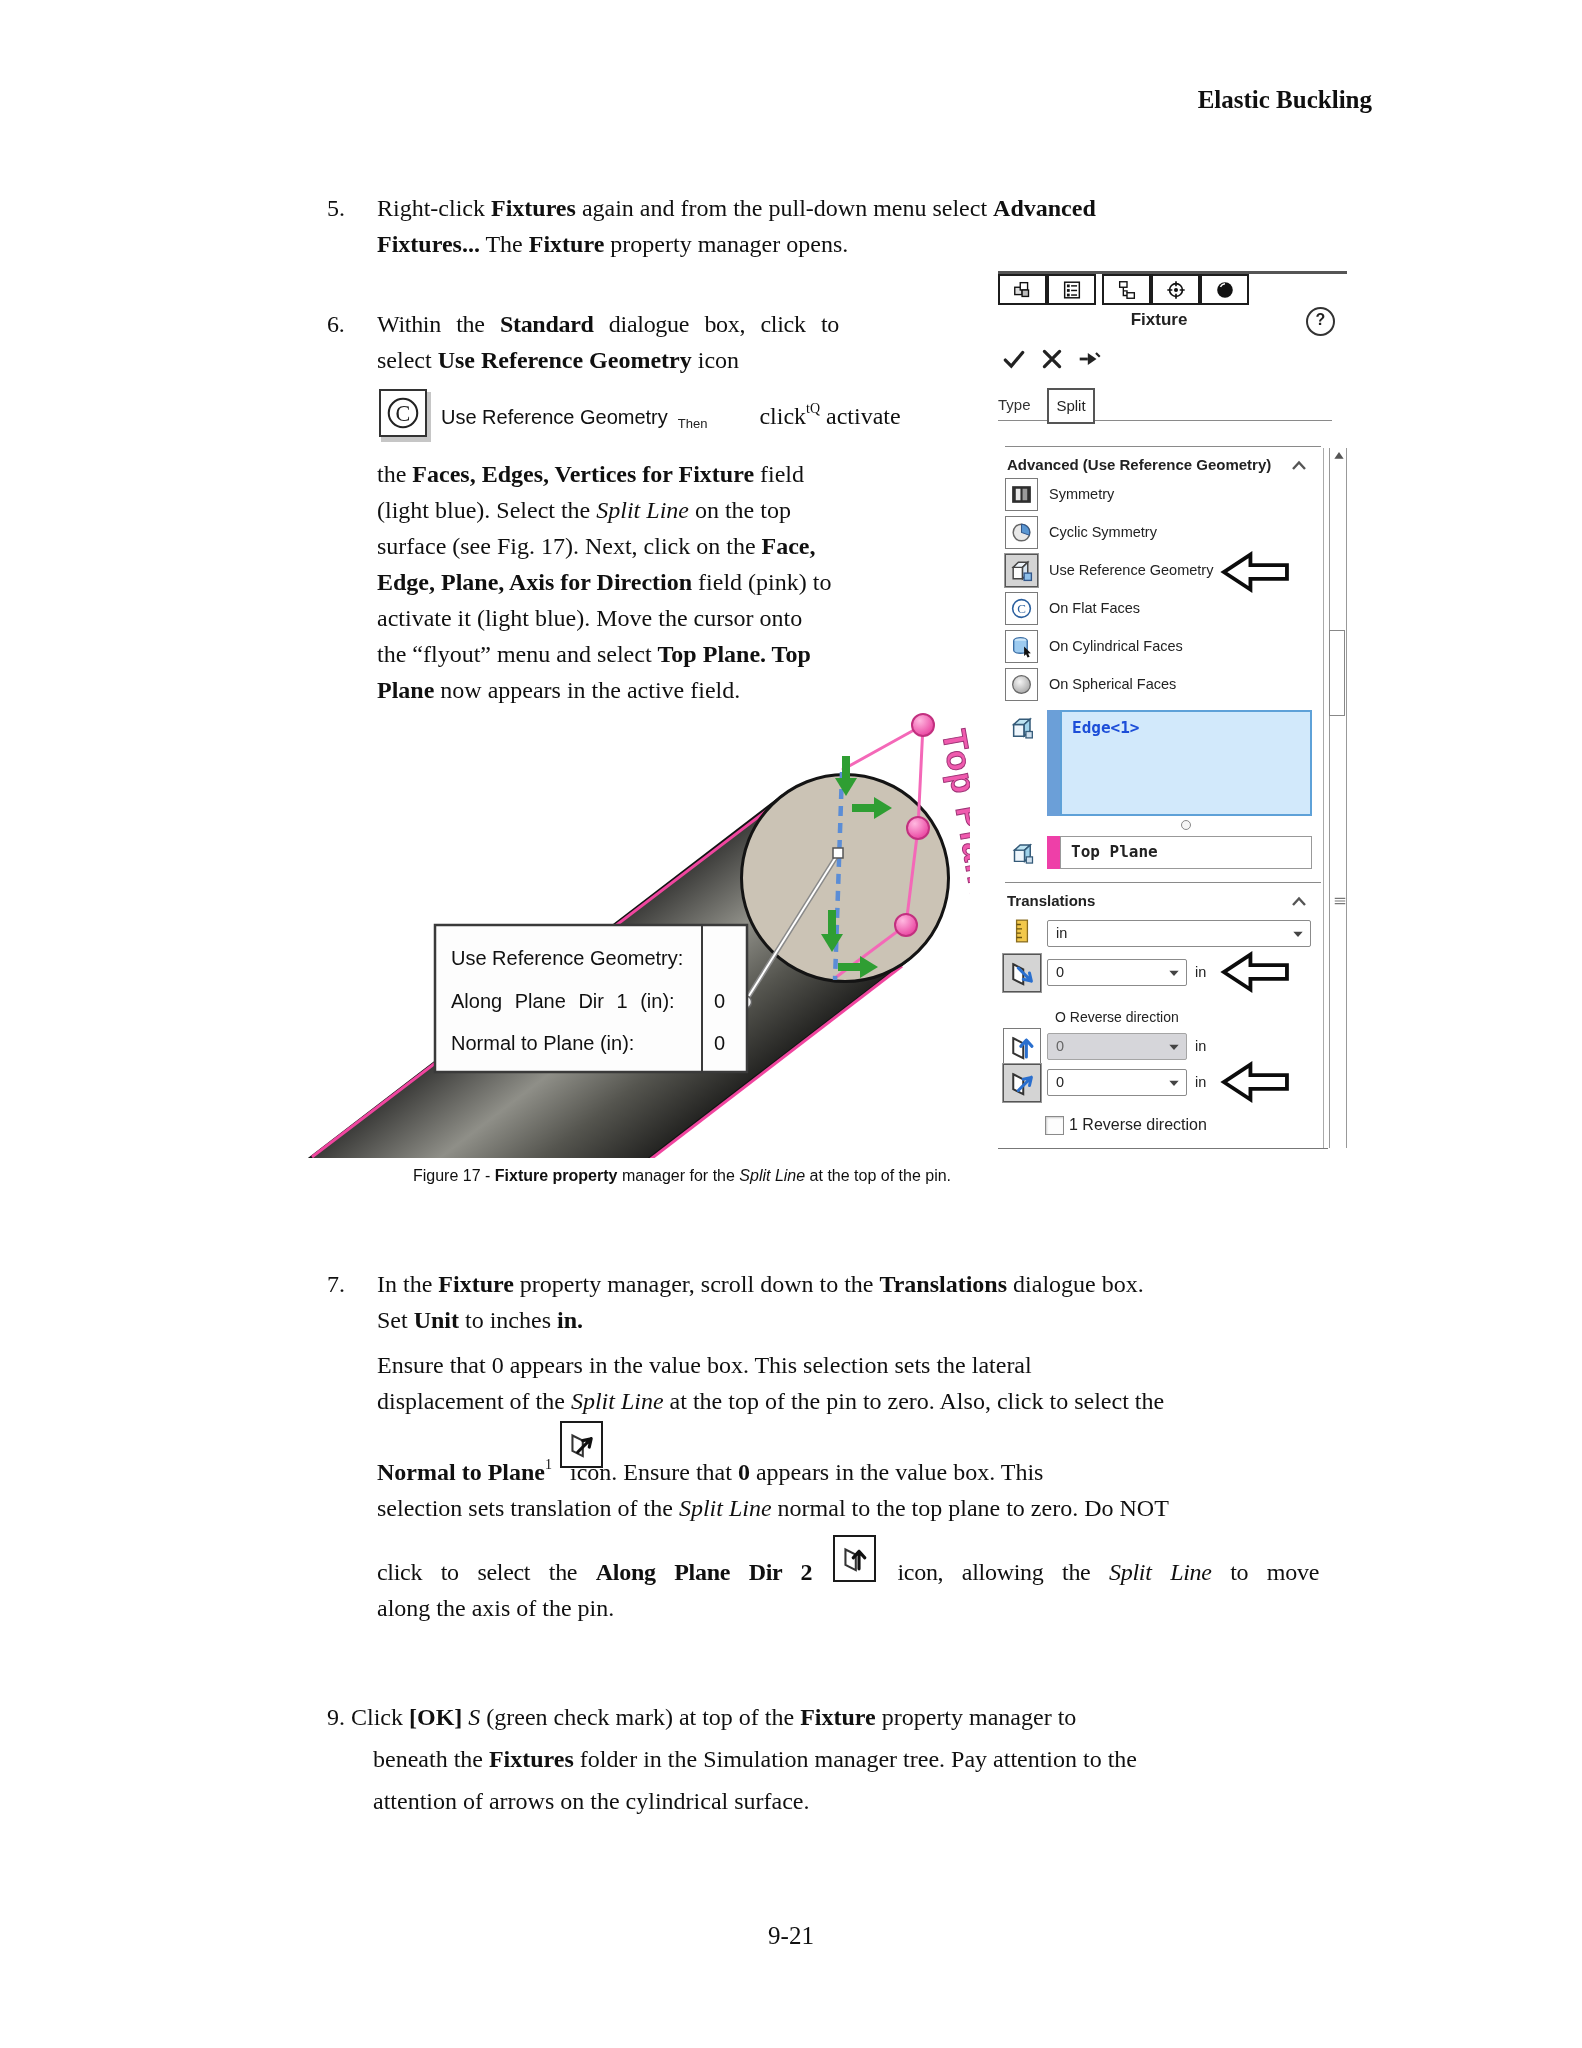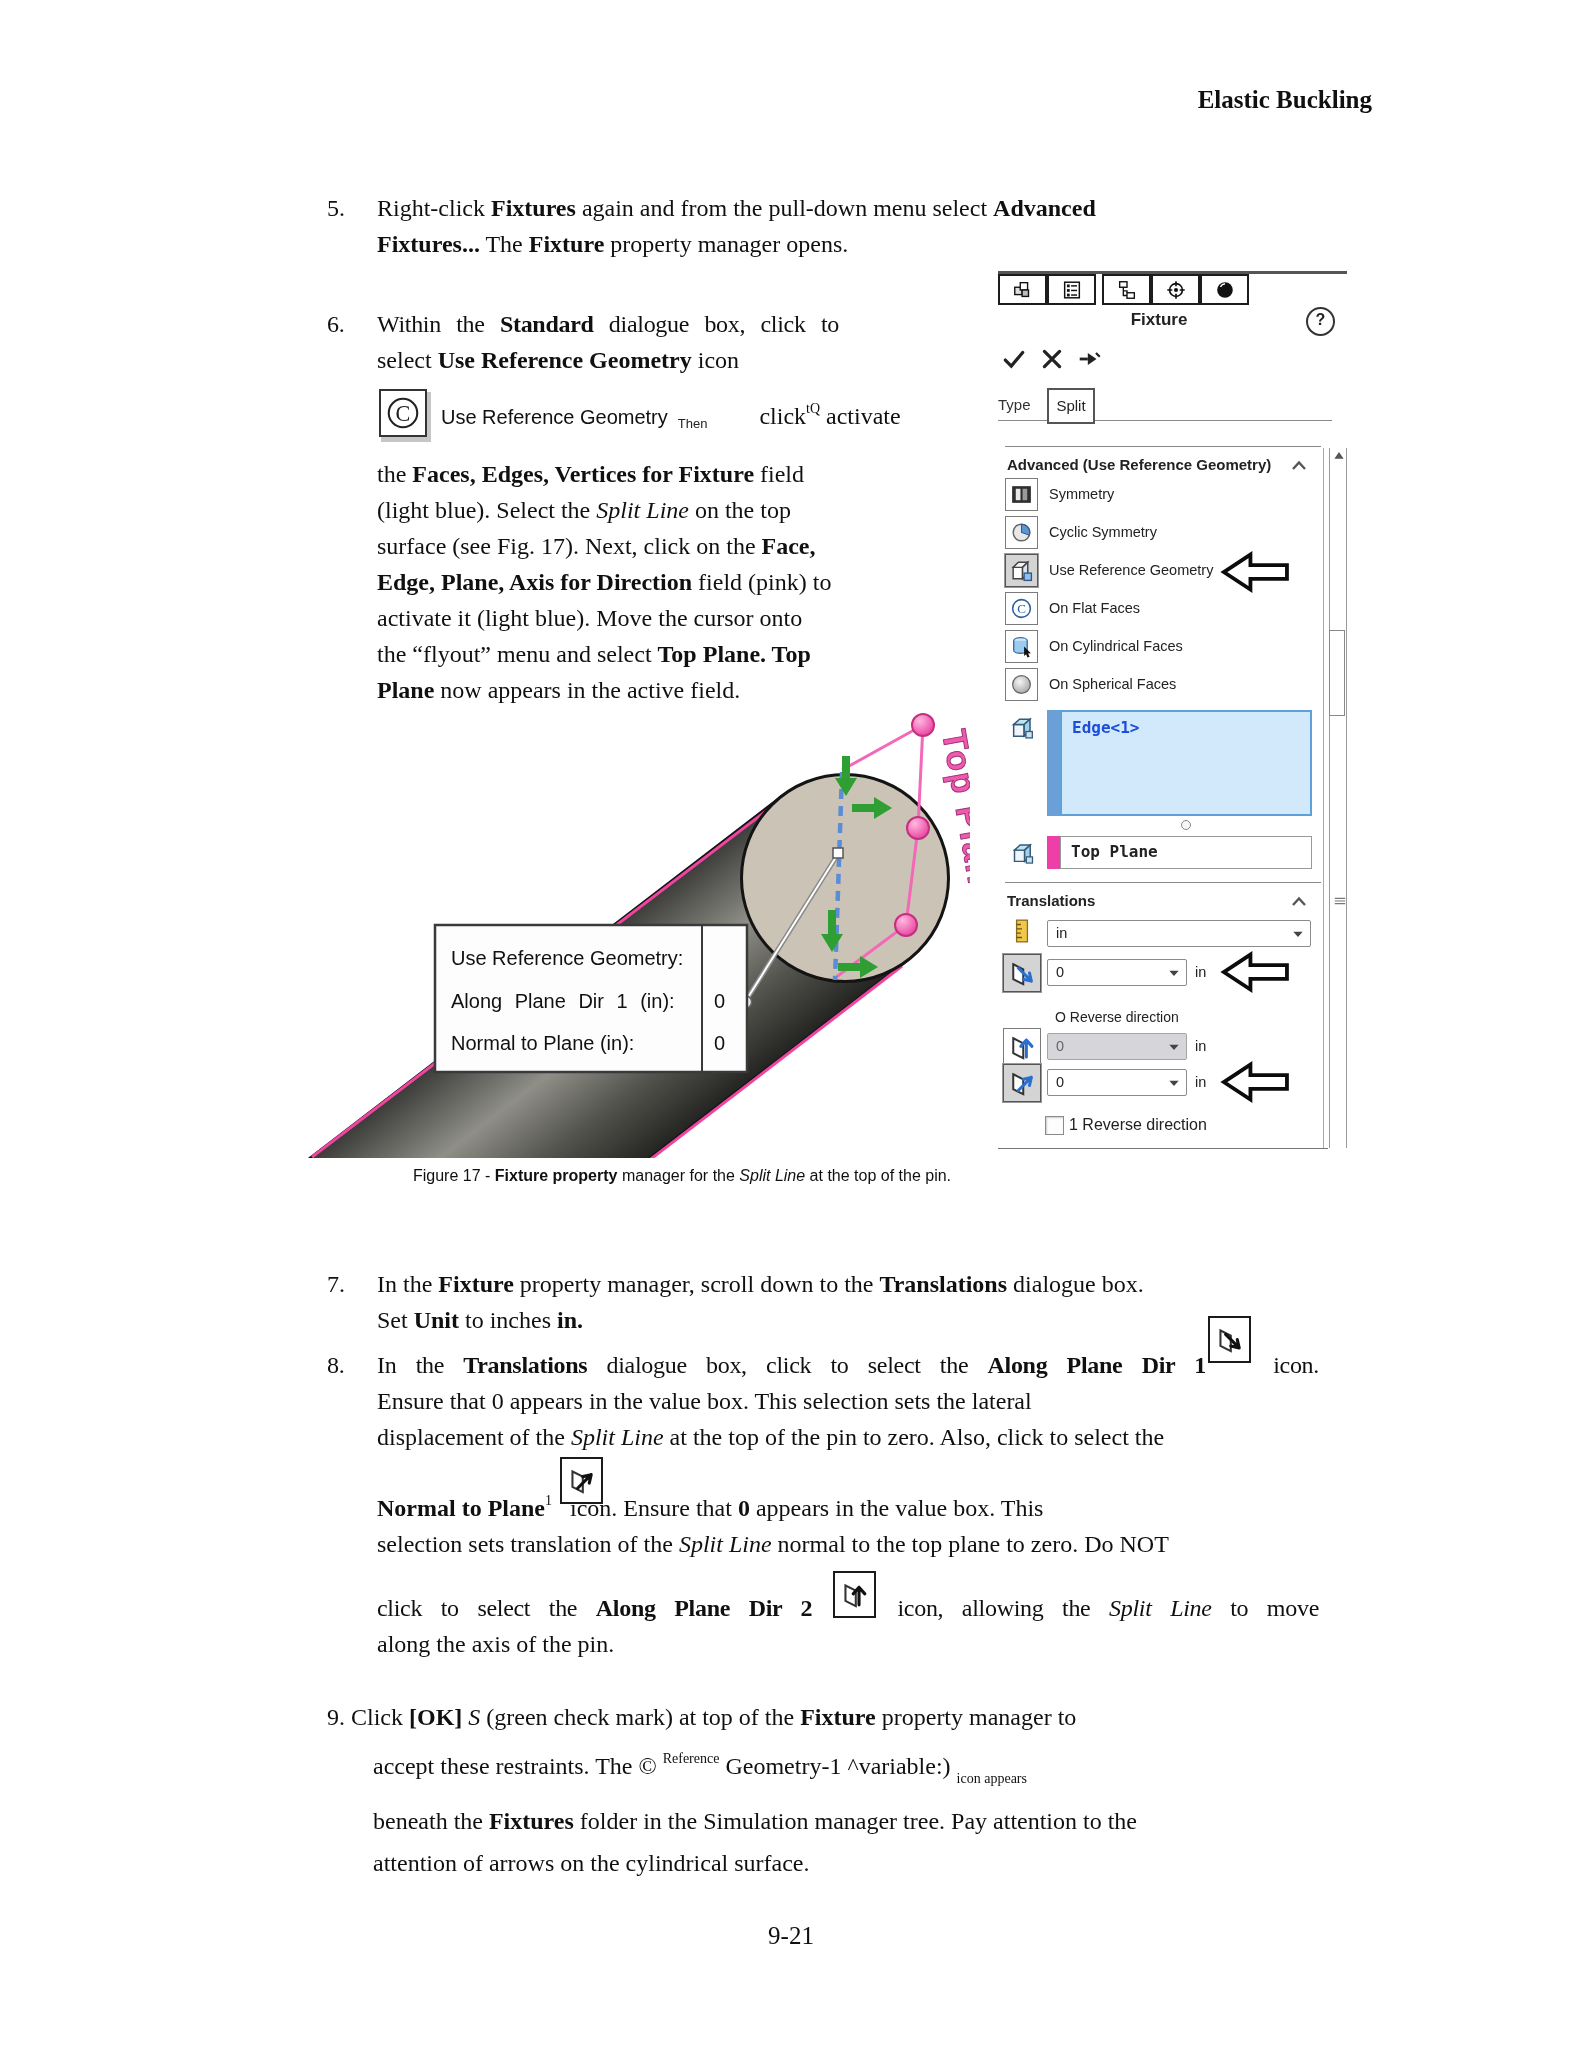--- a/index.html
+++ b/index.html
@@ -99,40 +99,35 @@
       <div class="line"><span class="b">Edge, Plane, Axis for Direction</span><span> field (pink) to</span></div>
       <div class="line"><span>activate it (light blue). Move the cursor onto</span></div>
       <div class="line"><span>the “flyout” menu and select </span><span class="b">Top Plane. Top</span></div>
       <div class="line"><span class="b">Plane</span><span> now appears in the active field.</span></div>
     </div>
   <div class="step" id="step7" style="left:327px;top:1266px;width:1020px">
       <div class="line first"><span class="num">7.</span><span>In the </span><span class="b">Fixture</span><span> property manager, scroll down to the </span><span class="b">Translations</span><span> dialogue box.</span></div>
       <div class="line"><span>Set </span><span class="b">Unit</span><span> to inches </span><span class="b">in.</span></div>
     </div>
   <div class="step" id="step8" style="left:327px;top:1347px;width:992px">
-      <div class="line first just"><span class="num">8.</span><span>In the </span><span class="b">Translations</span><span> dialogue box, click to select the </span><span class="b">Along Plane Dir 1</span><span class="ticon raise"><svg viewBox="0 0 24 24" preserveAspectRatio="xMidYMid meet">
-            <polygon points="5,5 13,9 13,21 5,17" fill="#fff" stroke="#333" stroke-width="1.6"></polygon>
-            <path d="M9,8 L19.5,18.5 M19.5,18.5 L13,17 M19.5,18.5 L18,12" fill="none" stroke="#111" stroke-width="2.4" stroke-linecap="round" stroke-linejoin="round"></path>
-          </svg></span><span> icon.</span></div>
       <div class="line"><span>Ensure that 0 appears in the value box. This selection sets the lateral</span></div>
       <div class="line"><span>displacement of the </span><span class="i">Split Line</span><span> at the top of the pin to zero. Also, click to select the</span></div>
       <div class="line gap28"><span class="b">Normal to Plane</span><span class="sup">1</span><span> </span><span class="ticon overlap"><svg viewBox="0 0 24 24" preserveAspectRatio="xMidYMid meet">
             <polygon points="5,5 13,9 13,21 5,17" fill="#fff" stroke="#333" stroke-width="1.6"></polygon>
             <path d="M9,18 L19.5,7.5 M19.5,7.5 L13,9 M19.5,7.5 L18,14" fill="none" stroke="#111" stroke-width="2.4" stroke-linecap="round" stroke-linejoin="round"></path>
           </svg></span><span>icon. Ensure that </span><span class="b">0</span><span> appears in the value box. This</span></div>
       <div class="line"><span>selection sets translation of the </span><span class="i">Split Line</span><span> normal to the top plane to zero. Do NOT</span></div>
       <div class="line gap28 just"><span>click to select the </span><span class="b">Along Plane Dir 2</span><span> </span><span class="ticon midraise"><svg viewBox="0 0 24 24" preserveAspectRatio="xMidYMid meet">
             <polygon points="5,5 13,9 13,21 5,17" fill="#fff" stroke="#333" stroke-width="1.6"></polygon>
             <path d="M15.5,20 L15.5,6.5 M15.5,6.5 L11,11.5 M15.5,6.5 L20,11.5" fill="none" stroke="#111" stroke-width="2.4" stroke-linecap="round" stroke-linejoin="round"></path>
           </svg></span><span> icon, allowing the </span><span class="i">Split Line</span><span> to move</span></div>
       <div class="line"><span>along the axis of the pin.</span></div>
     </div>
   <div class="step s9" id="step9" style="left:327px;top:1696px;width:1020px">
       <div class="line first"><span>9. Click </span><span class="b">[OK]</span><span> </span><span class="i">S</span><span> (green check mark) at top of the </span><span class="b">Fixture</span><span> property manager to</span></div>
-      <div class="line"><span>accept these restraints. The © </span><span class="sup">Reference</span><span> Geometry-1 ^variable:) </span><span class="sub">icon appears</span></div>
       <div class="line"><span>beneath the </span><span class="b">Fixtures</span><span> folder in the Simulation manager tree. Pay attention to the</span></div>
       <div class="line"><span>attention of arrows on the cylindrical surface.</span></div>
     </div>
 
   <div class="caption">
       <div class="line first"><span>Figure 17 - </span><span class="b">Fixture property</span><span> manager for the </span><span class="i">Split Line</span><span> at the top of the pin.</span></div>
     </div>
 
   <div class="pagenum">9-21</div>
 

